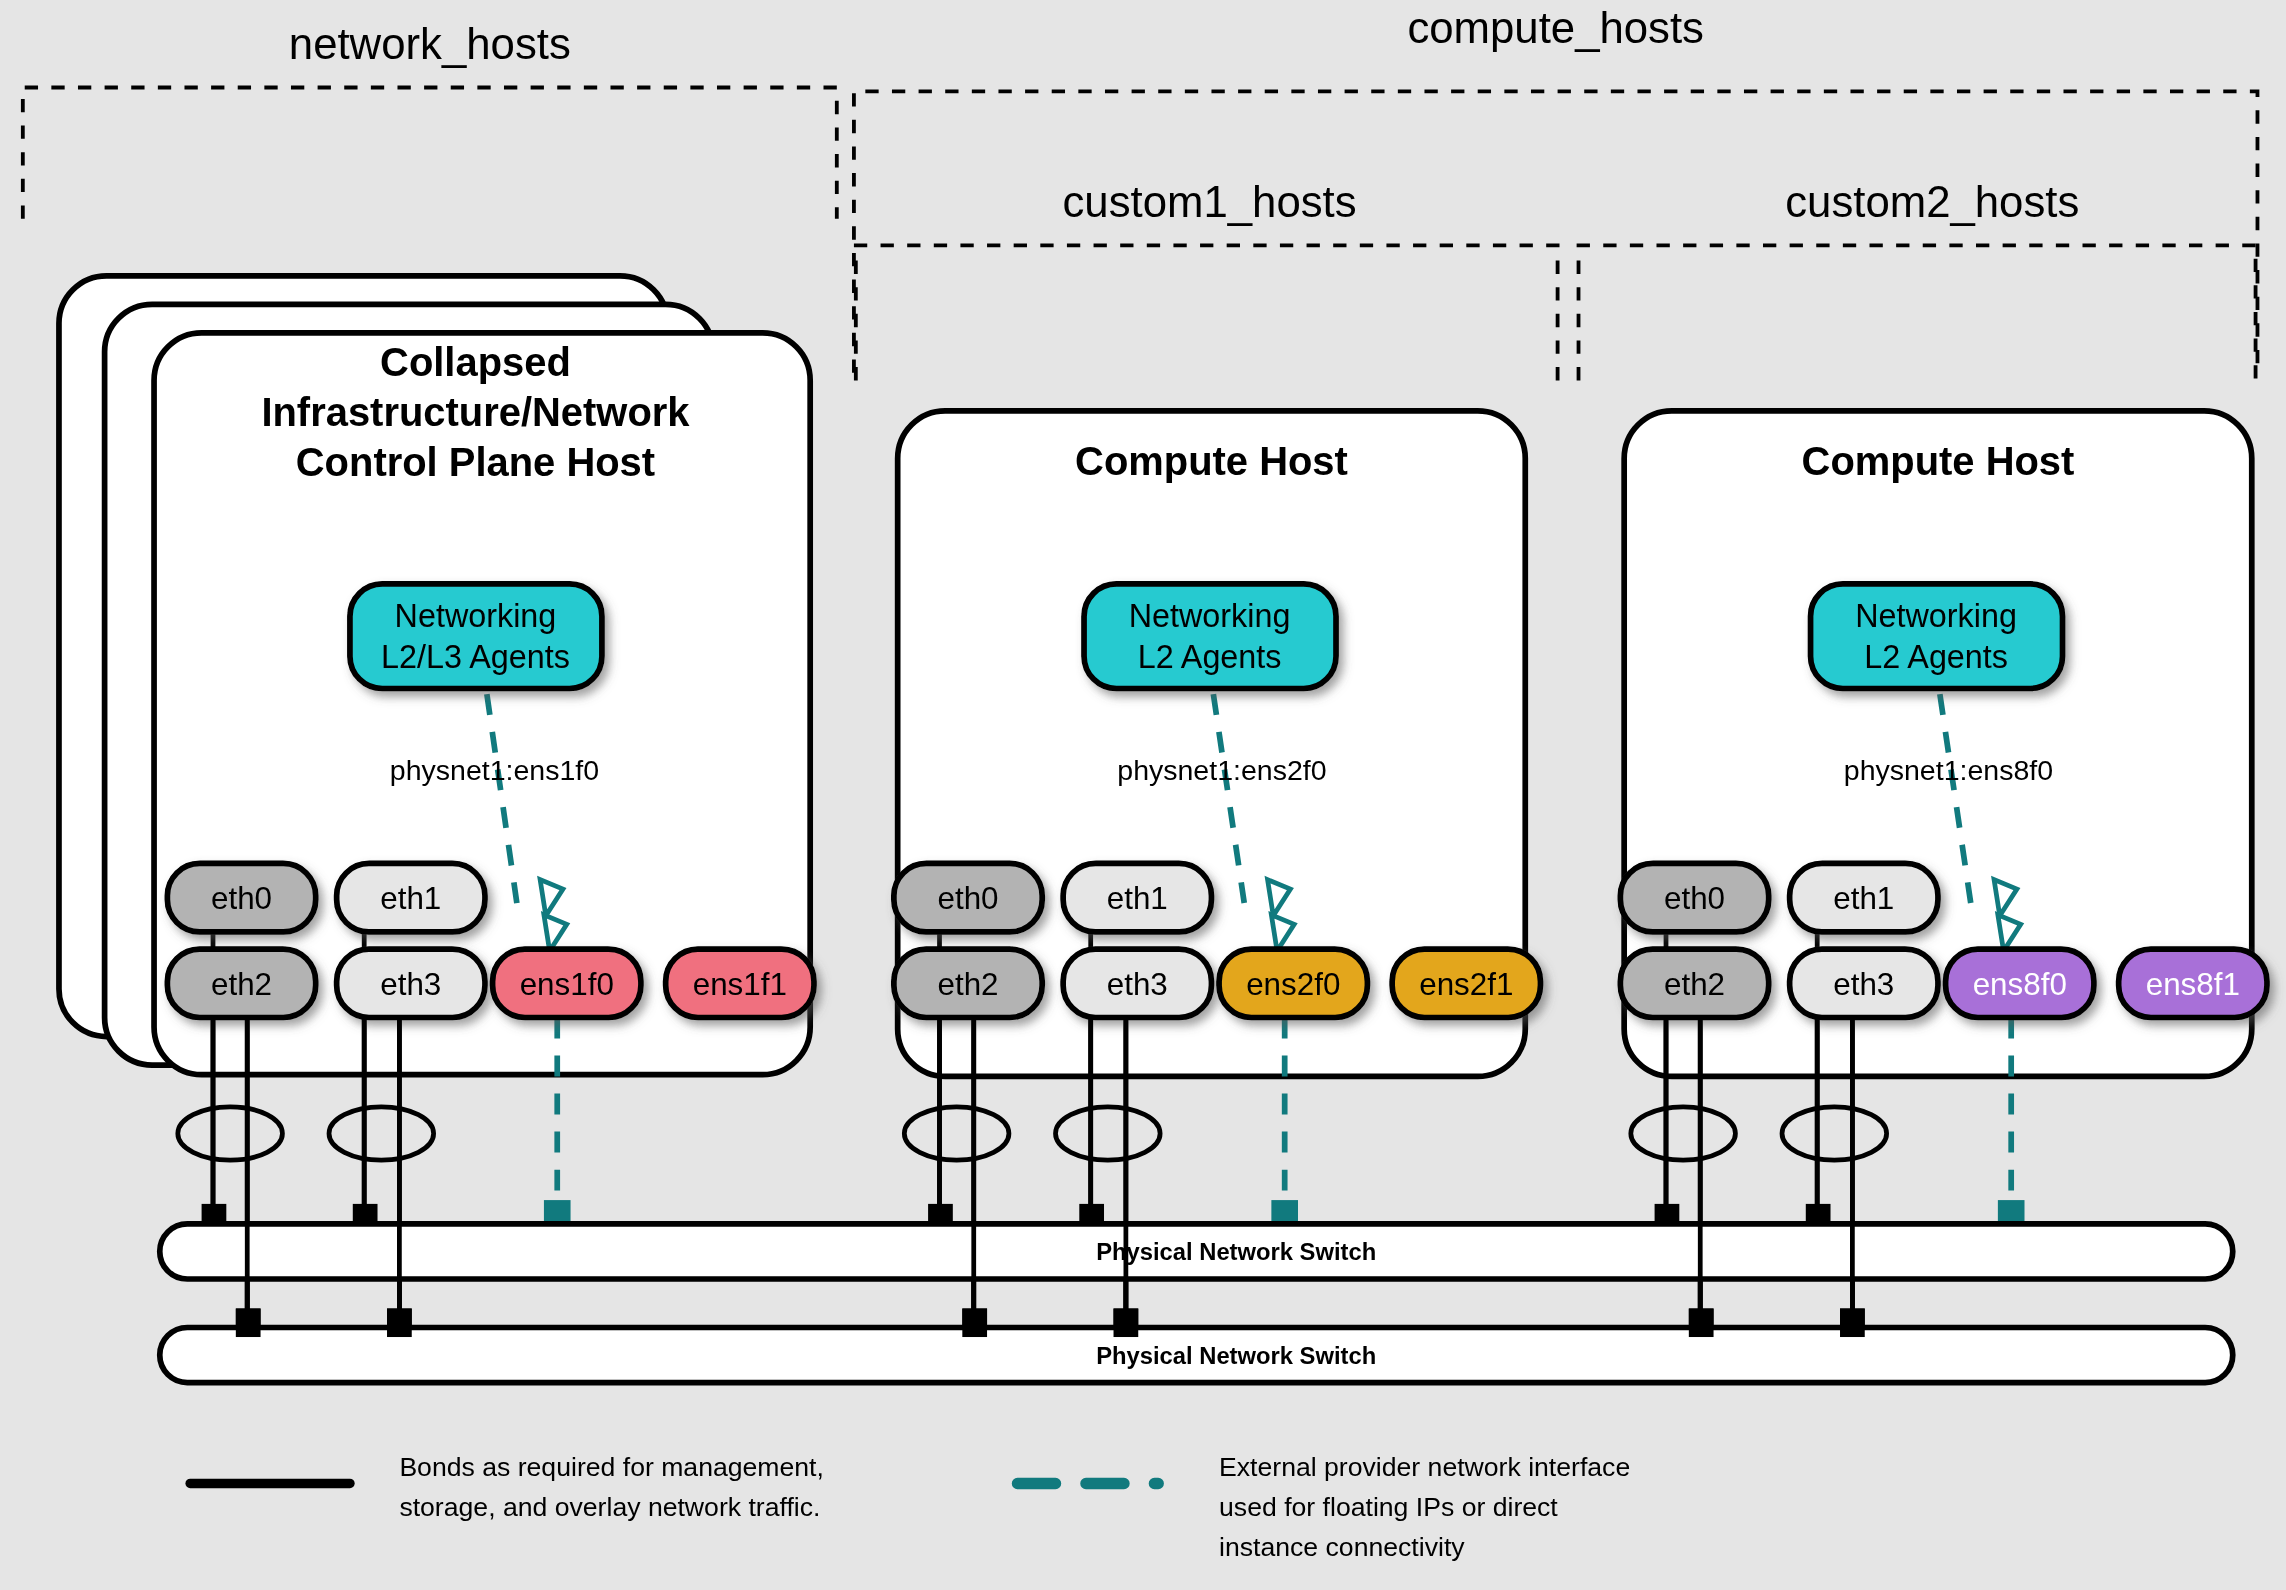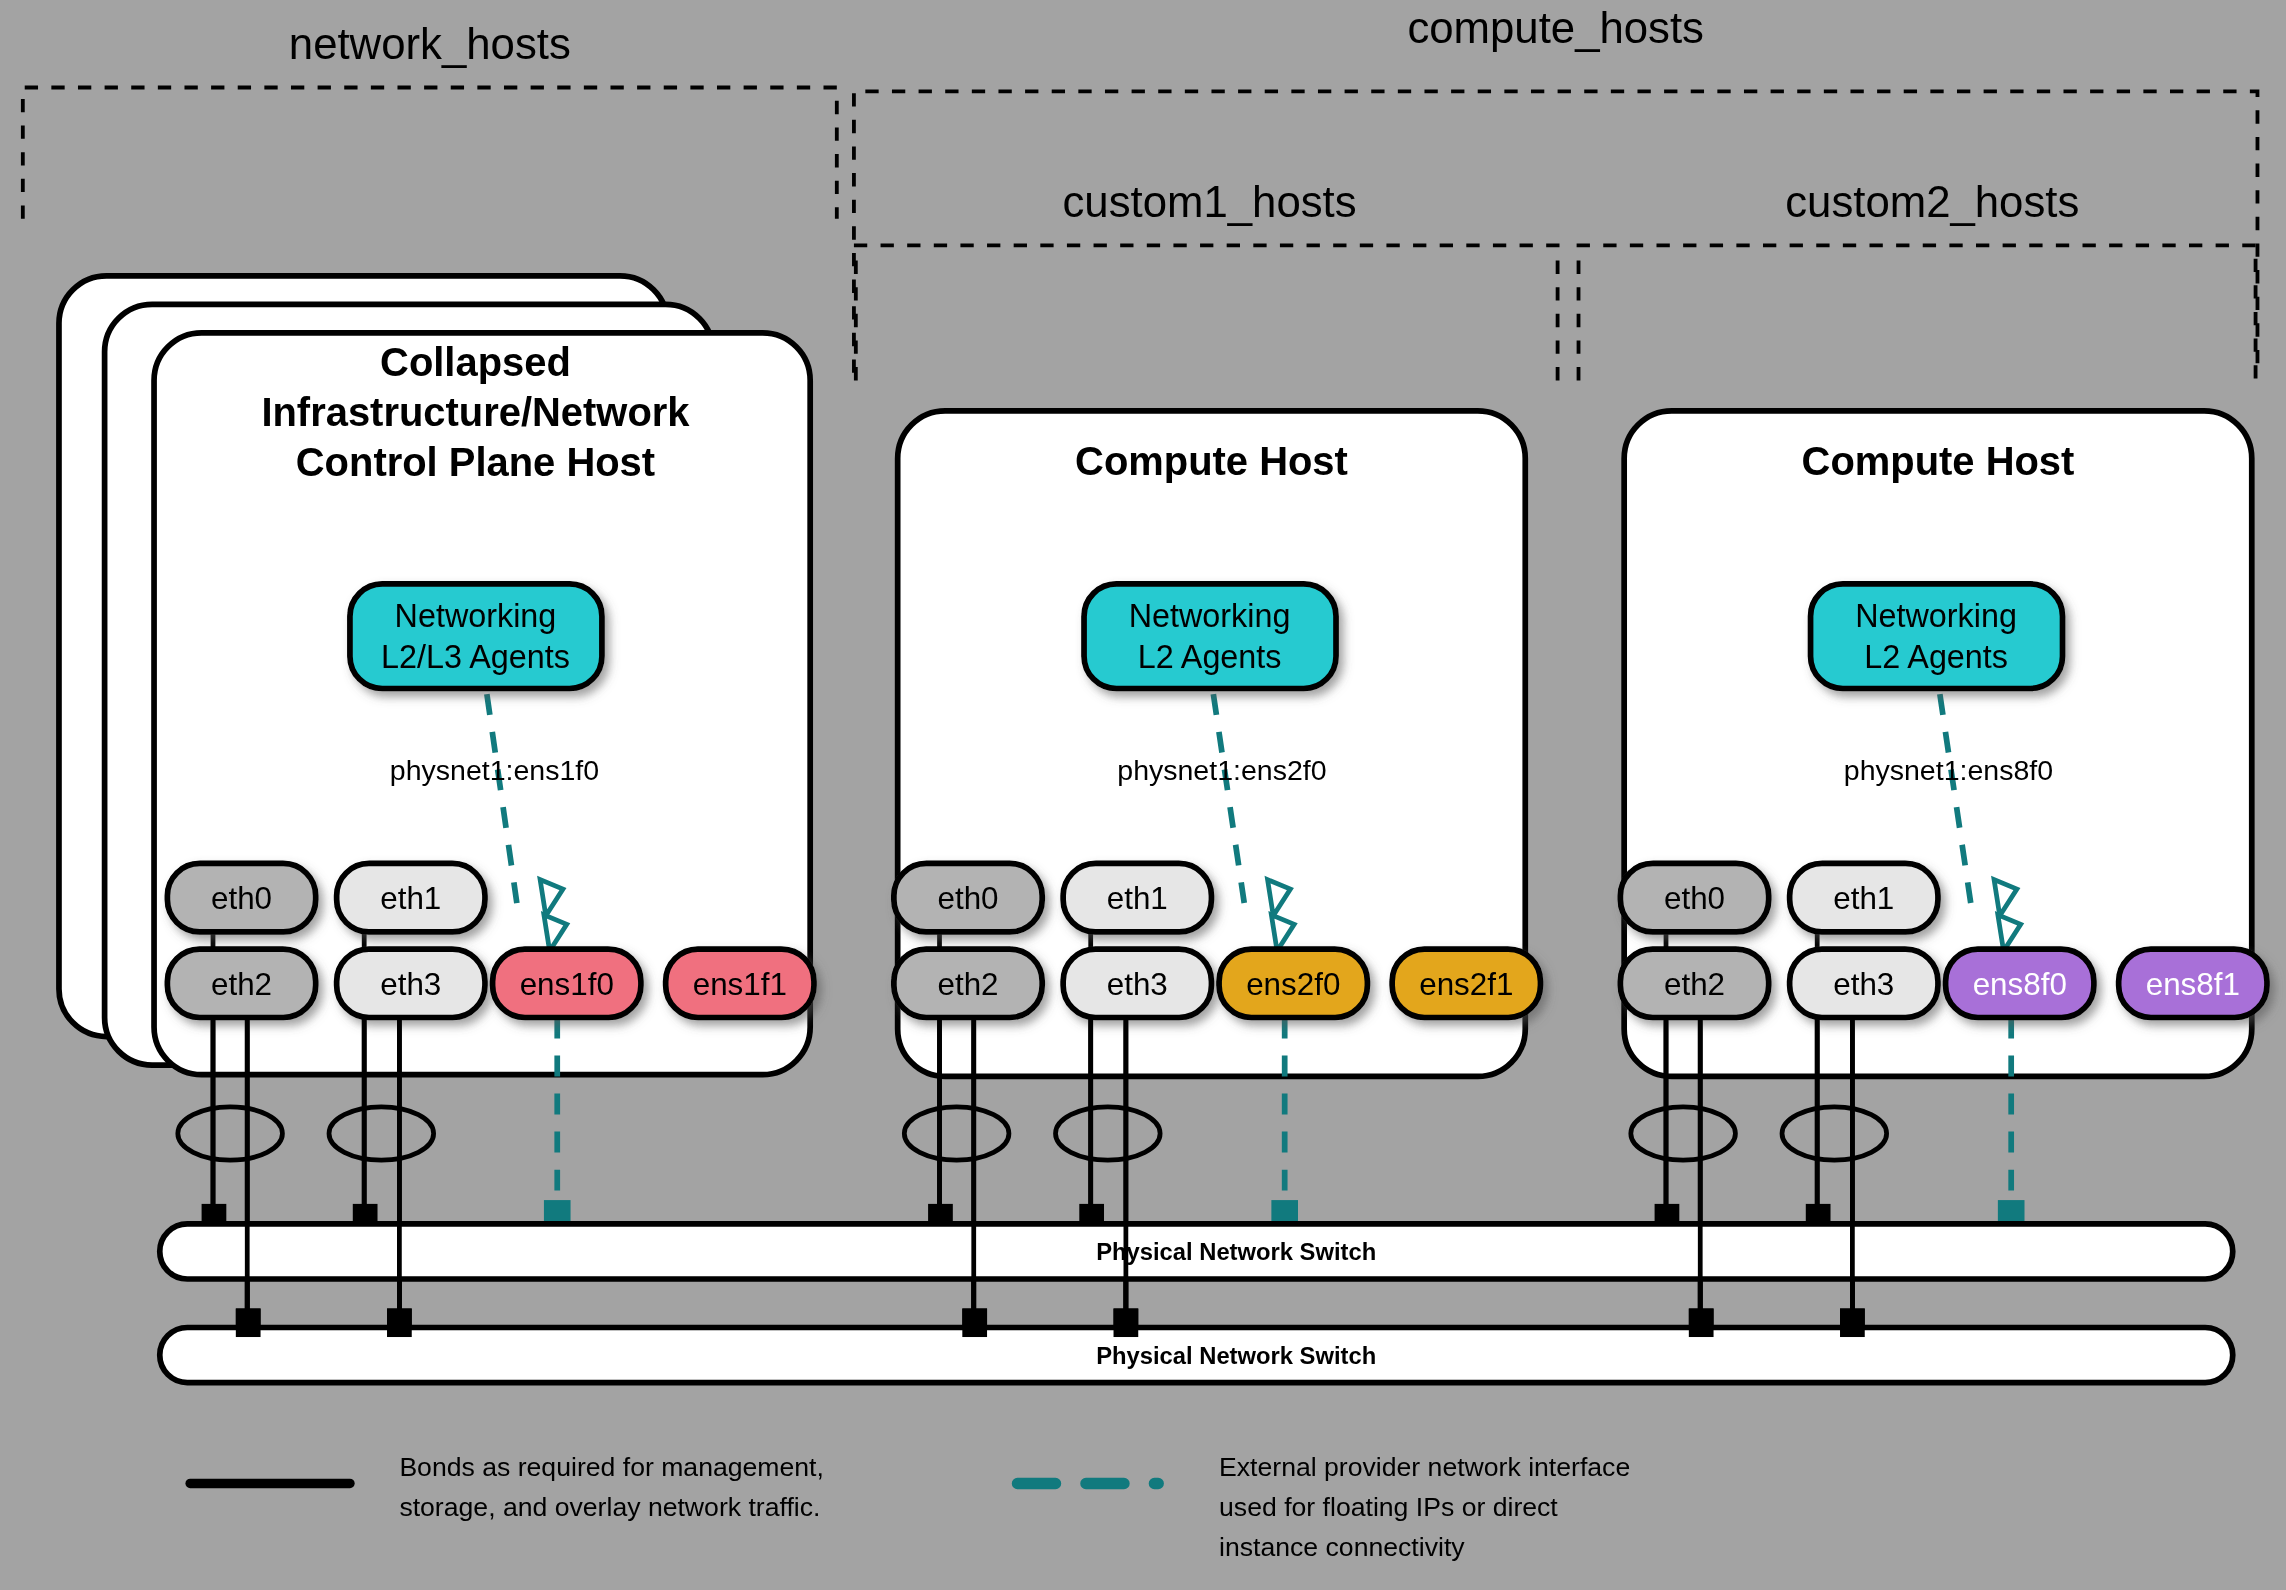--- a/index.html
+++ b/index.html
@@ -4,21 +4,21 @@
 <style>
   html, body {
     margin: 0;
     padding: 0;
     background: #ffffff;
   }
   #stage {
     position: relative;
     width: 2286px;
     height: 1590px;
-    background: #a3a3a3;
+    background: #e5e5e5;
     font-family: "Liberation Sans", sans-serif;
     overflow: hidden;
   }
   svg.layer {
     position: absolute;
     top: 0;
     left: 0;
     width: 2286px;
     height: 1590px;
   }

